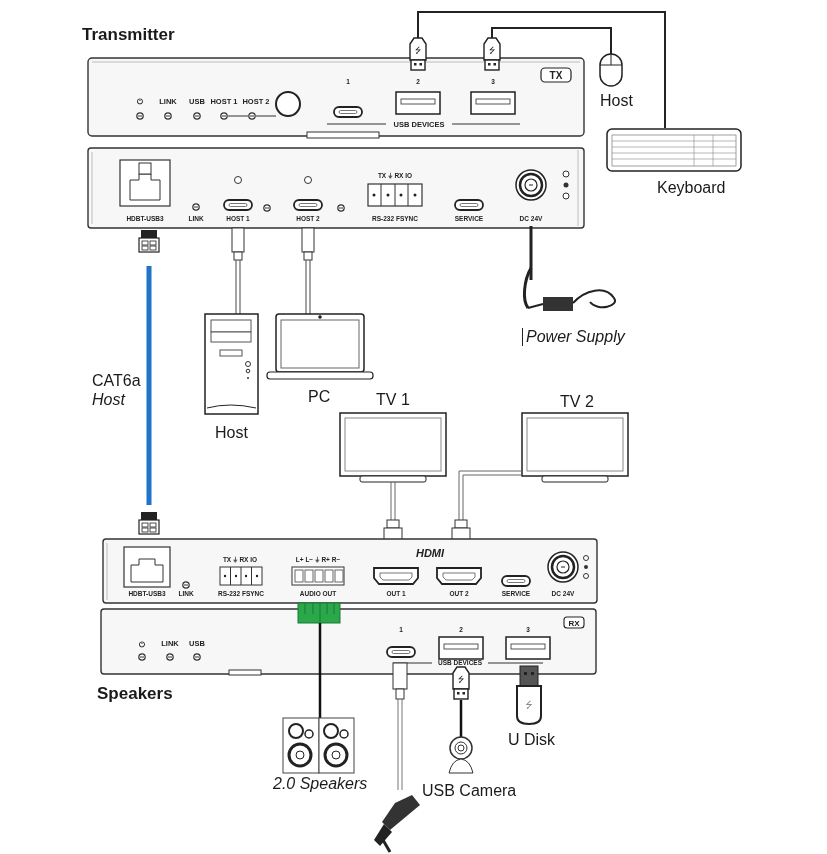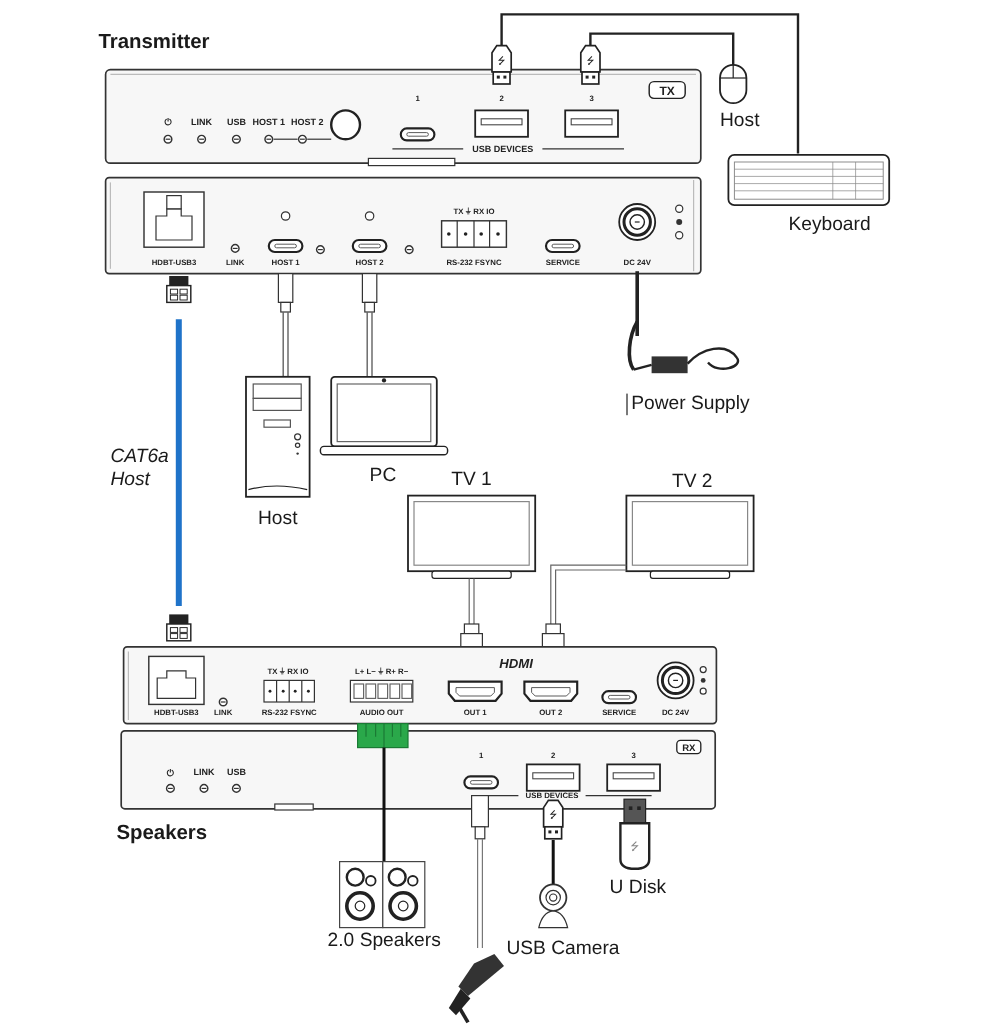--- a/index.html
+++ b/index.html
@@ -12,29 +12,29 @@
   .small{font-family:"Liberation Sans",sans-serif;font-size:7.5px;font-weight:bold;fill:#222;}
 </style>
 </head>
 <body>
 
 <div class="lbl title" style="left:82px;top:25px;">Transmitter</div>
 <div class="lbl title" style="left:97px;top:684px;">Speakers</div>
 
 <div class="lbl dev" style="left:600px;top:92px;">Host</div>
 <div class="lbl dev" style="left:638px;top:179px;margin-left:19px;">Keyboard</div>
-<div class="lbl dev" style="left:522px;top:328px;border-left:1px solid #222;padding-left:3px;">Power Supply</div>
+<div class="lbl dev" style="left:522px;top:328px;border-left:1px solid #222;padding-left:3px;font-style:italic;">Power Supply</div>
 <div class="lbl dev" style="left:215px;top:424px;">Host</div>
 <div class="lbl dev" style="left:308px;top:388px;">PC</div>
 <div class="lbl dev" style="left:376px;top:391px;">TV 1</div>
 <div class="lbl dev" style="left:560px;top:393px;">TV 2</div>
 <div class="lbl dev" style="left:508px;top:731px;">U Disk</div>
-<div class="lbl dev" style="left:273px;top:775px;">2.0 Speakers</div>
+<div class="lbl dev" style="left:273px;top:775px;font-style:italic;">2.0 Speakers</div>
 <div class="lbl dev" style="left:422px;top:782px;">USB Camera</div>
-<div class="lbl dev" style="left:92px;top:372px;font-style:italic;">CAT6a</div>
+<div class="lbl dev" style="left:92px;top:372px;">CAT6a</div>
 <div class="lbl dev" style="left:92px;top:391px;font-style:italic;">Host</div>
 
 <svg width="827" height="854" viewBox="0 0 827 854">
   <defs>
     <g id="led">
       <circle r="3.2" fill="#fff" stroke="#333" stroke-width="1.2"></circle>
       <line x1="-2" y1="0" x2="2" y2="0" stroke="#333" stroke-width="1"></line>
     </g>
     <g id="usbc">
       <rect x="-14" y="-5" width="28" height="10" rx="5" fill="#fff" stroke="#222" stroke-width="1.8"></rect>

